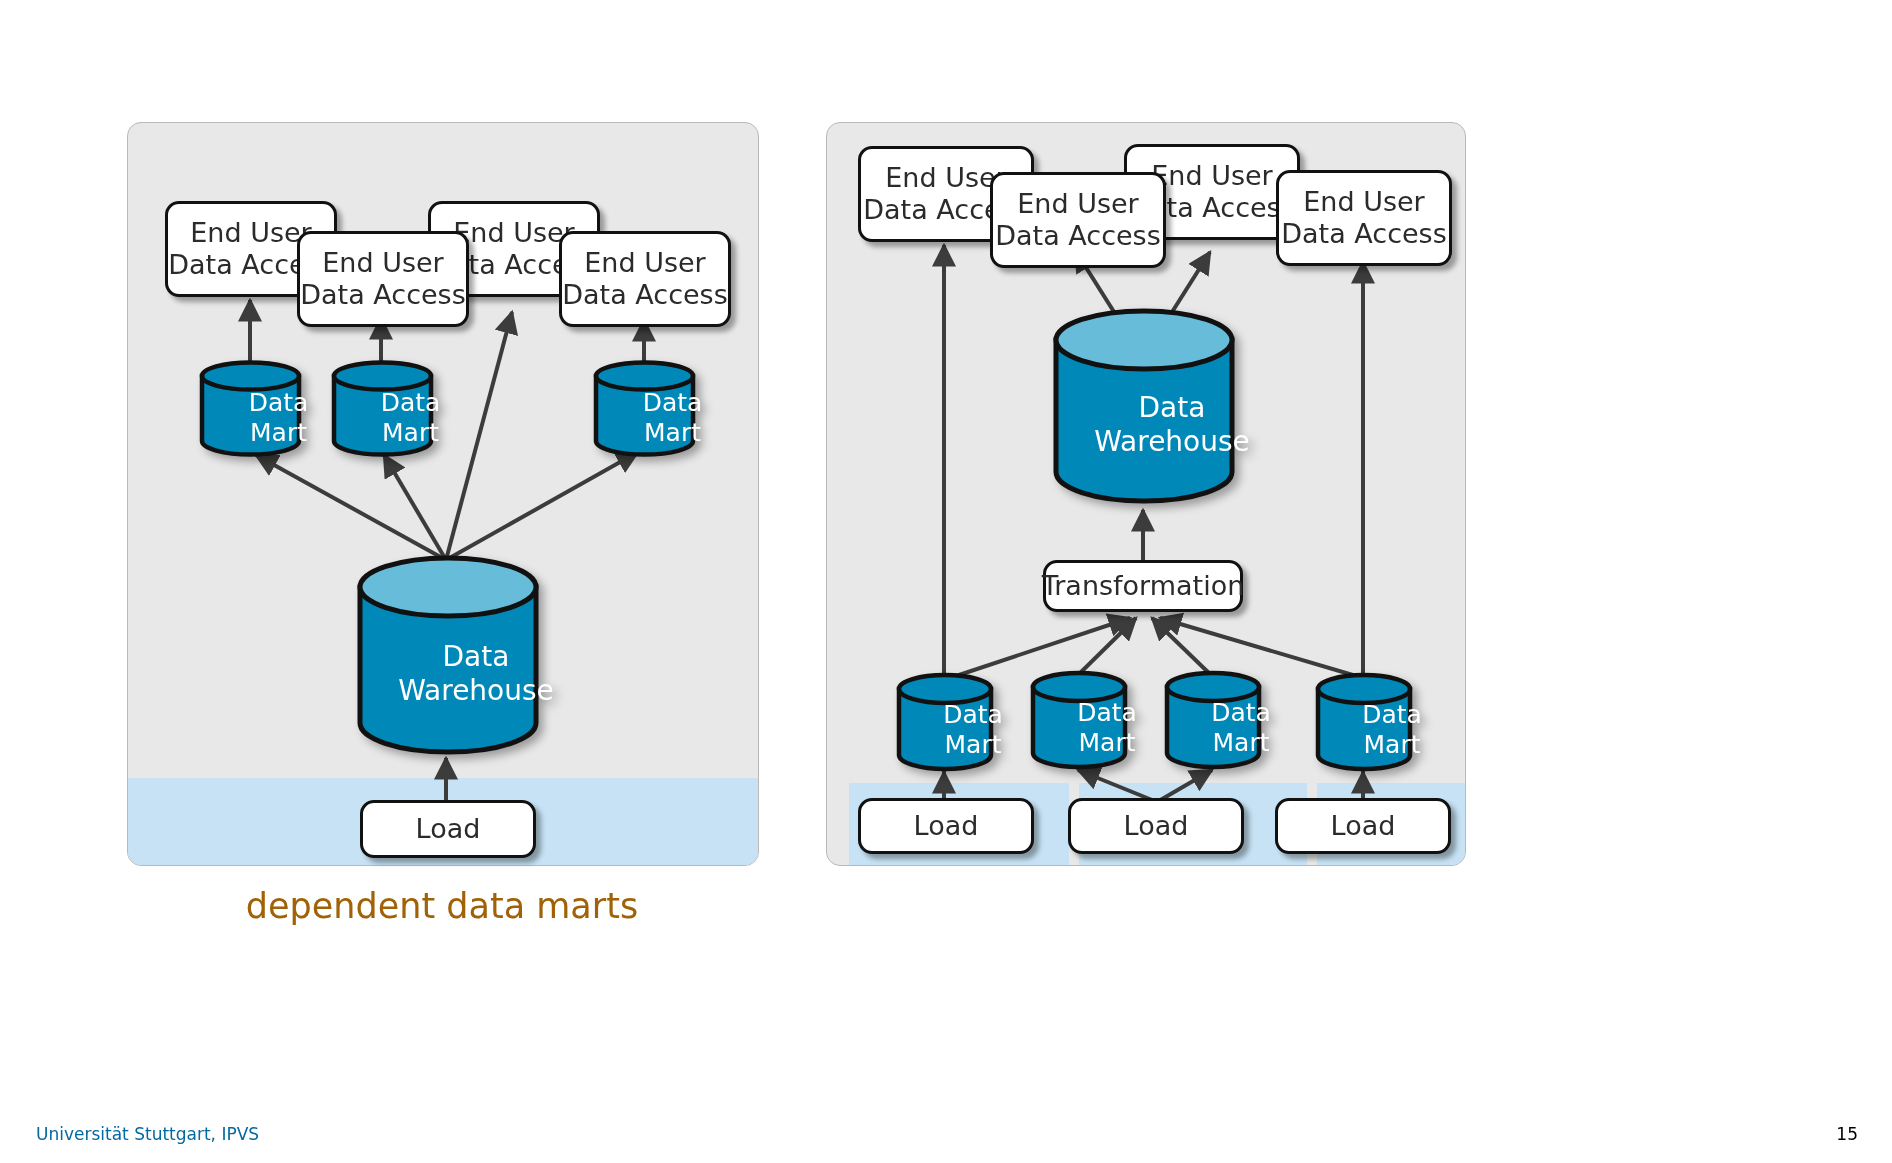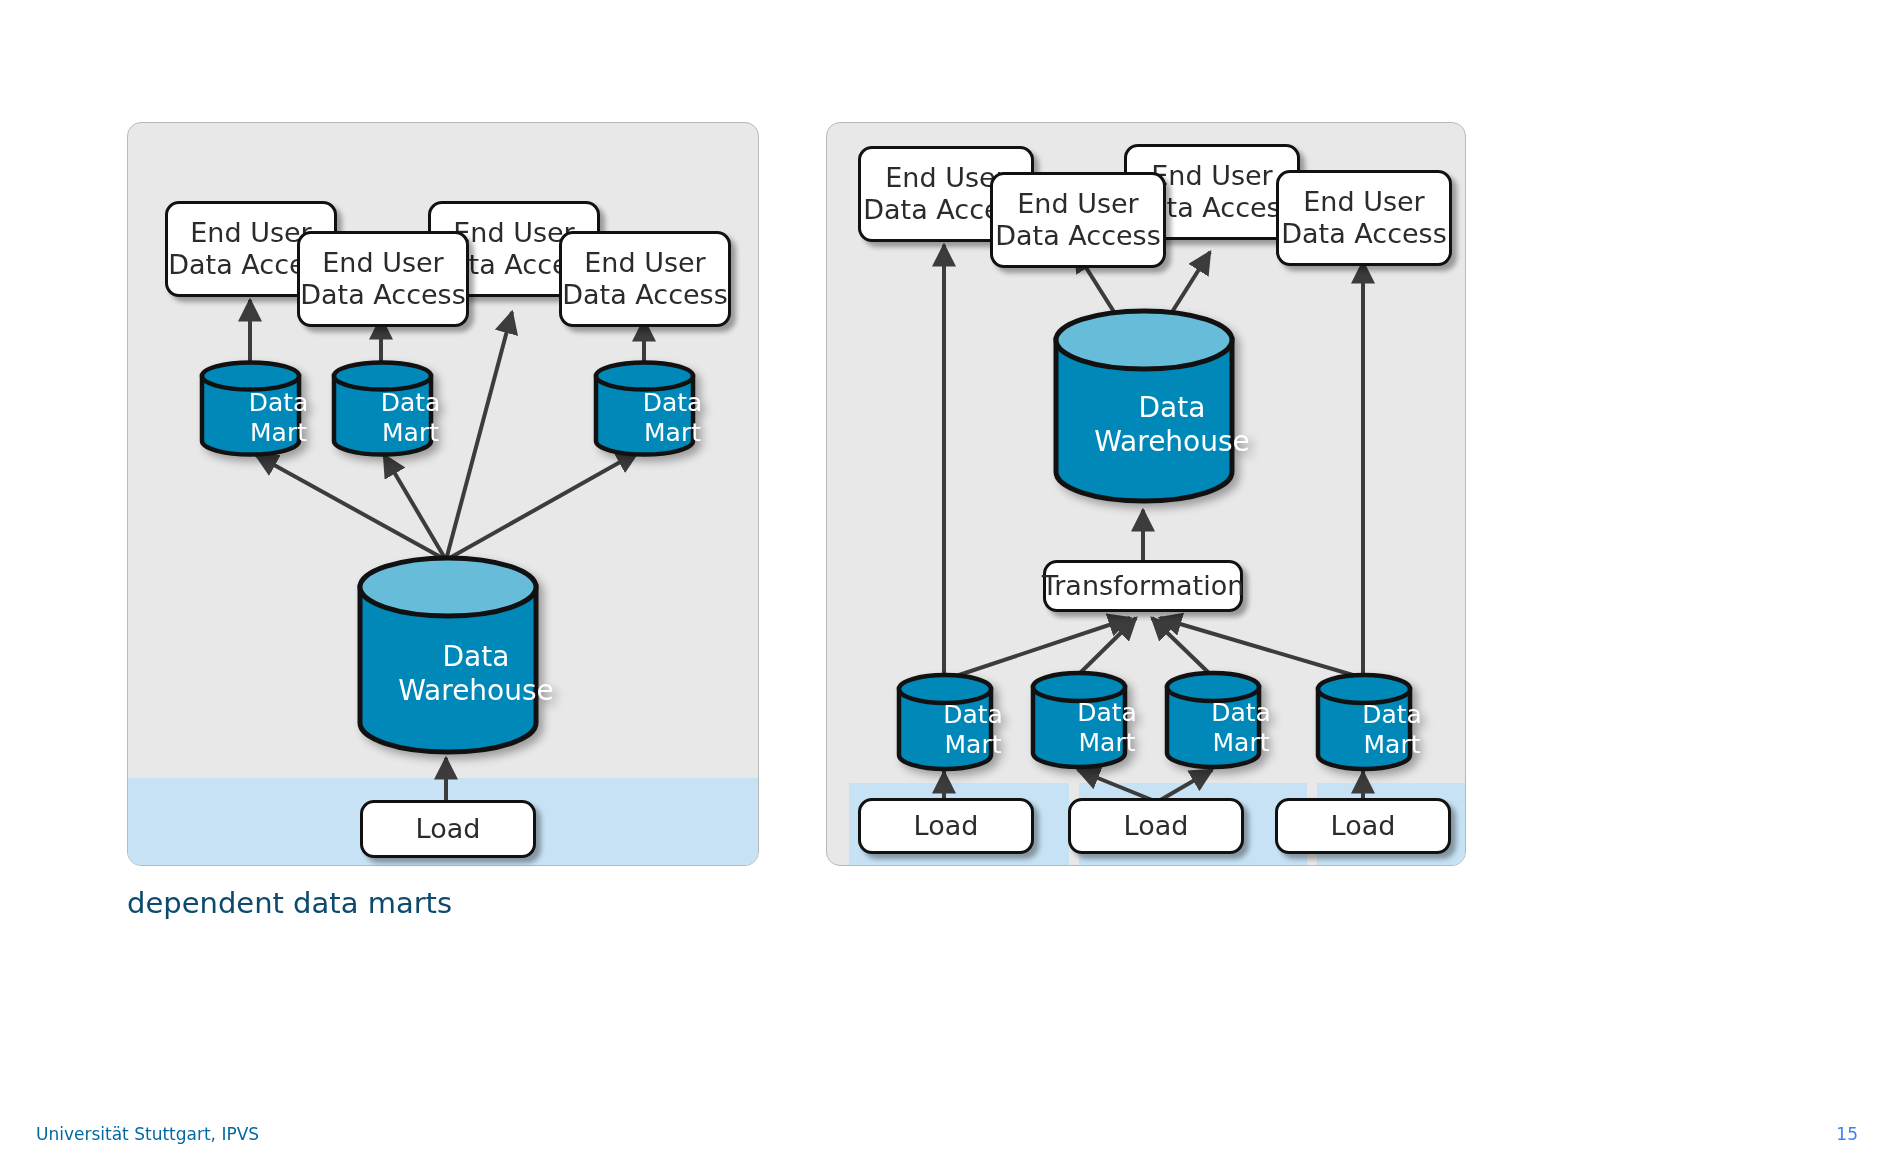--- a/index.html
+++ b/index.html
@@ -38,29 +38,29 @@
     top: 1124px;
     font-size: 17px;
     color: #0369a1;
     white-space: nowrap;
   }
   .footer-right {
     position: absolute;
     right: 34px;
     top: 1124px;
     font-size: 17px;
-    color: #3b82f6;
+    color: #000000;
     white-space: nowrap;
   }
   .caption {
     position: absolute;
-    font-size: 29px;
-    color: #0c4a6e;
+    font-size: 35px;
+    color: #a16207;
     white-space: nowrap;
-    text-align: left;
+    text-align: center;
   }
 
   
   .panel {
     position: absolute;
     background: #e8e8e8;
     border: 1.5px solid #b9b9b9;
     border-radius: 14px;
     overflow: hidden;
   }

